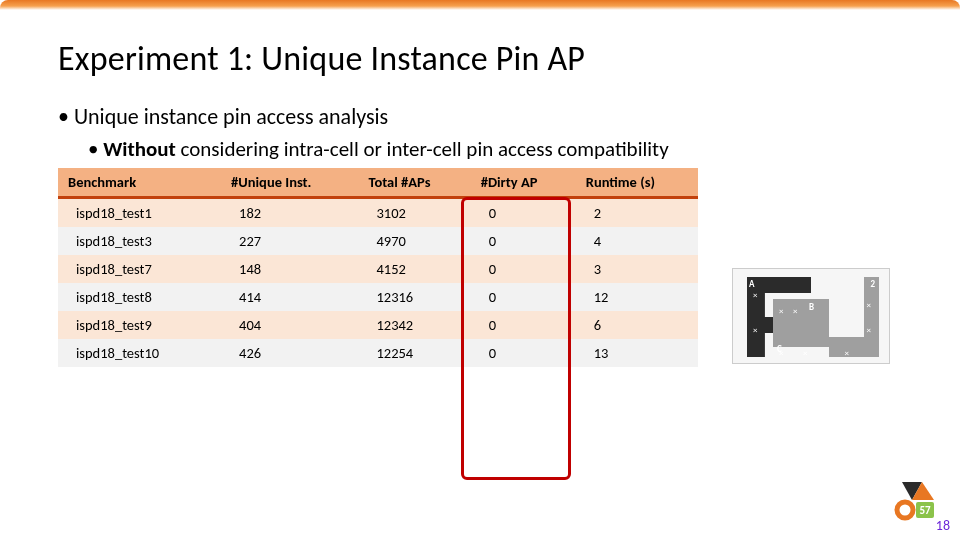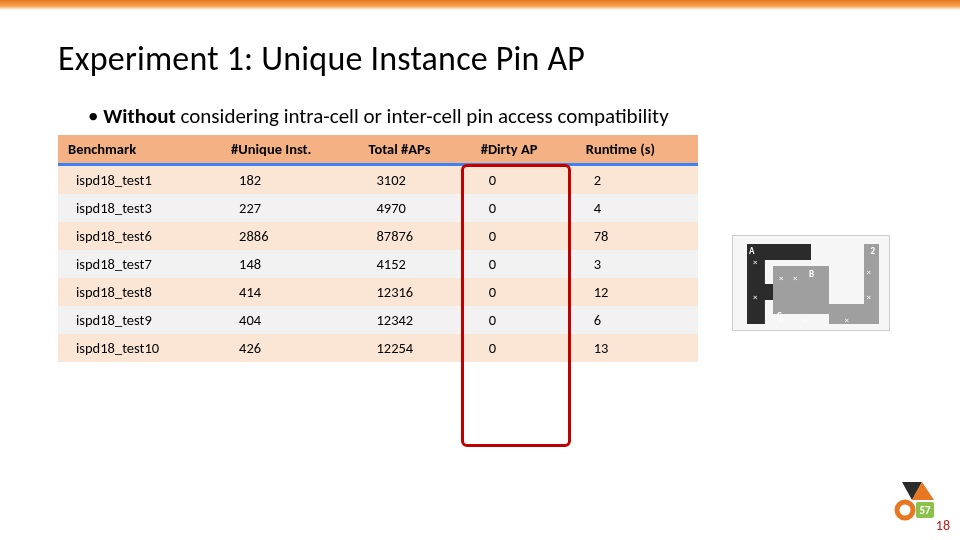--- a/index.html
+++ b/index.html
@@ -1,51 +1,52 @@
 <!DOCTYPE html>
 <html><head>
 <meta charset="utf-8">
 <style>
   * { box-sizing: border-box; margin: 0; padding: 0; }
   html, body { width: 960px; height: 540px; font-family: Calibri, "Segoe UI", Arial, sans-serif; background: #fff; color: #000; }
-  .slide { position: relative; width: 960px; height: 540px; overflow: hidden; }
+  .slide { position: relative; width: 960px; height: 540px; overflow: hidden; border-radius: 8px; }
   .topbar { height: 10px; background: linear-gradient(to bottom, #e87722 0%, #f6a04d 60%, #ffffff 100%); }
   .title { font-size: 34px; font-weight: 400; margin: 28px 0 24px 58px; letter-spacing: 0.2px; }
   .bullets { margin-left: 58px; font-size: 22px; }
   .b1 { margin-bottom: 6px; }
   .b2 { margin-left: 30px; font-size: 21px; }
   .b2 .bold { font-weight: 700; }
   .content-row { display: flex; align-items: flex-start; margin: 6px 0 0 58px; }
   table { border-collapse: collapse; width: 640px; font-size: 14.5px; }
-  th { background: #f4b183; text-align: left; padding: 5px 10px; font-weight: 700; border-bottom: 3px solid #3b82f6; }
+  th { background: #f4b183; text-align: left; padding: 5px 10px; font-weight: 700; border-bottom: 3px solid #c2410c; }
   td { padding: 5px 18px; }
   tbody tr:nth-child(odd) td { background: #fbe6d6; }
   tbody tr:nth-child(even) td { background: #f2f2f2; }
   .redbox { position: absolute; border: 3px solid #c00000; border-radius: 6px; pointer-events: none; }
   .aside { margin-left: 34px; margin-top: 100px; text-align: center; }
   .diagram { width: 158px; height: 96px; background: #f6f6f6; border: 1px solid #ccc; position: relative; margin: 0 auto 6px; }
   .shape-a { position:absolute; left:14px; top:8px; width:64px; height:80px; background:#2b2b2b; clip-path: polygon(0 0,100% 0,100% 20%,28% 20%,28% 50%,100% 50%,100% 70%,28% 70%,28% 100%,0 100%); }
   .shape-b { position:absolute; left:40px; top:30px; width:56px; height:48px; background:#9f9f9f; }
   .shape-c { position:absolute; right:10px; top:8px; width:50px; height:80px; background:#9f9f9f; clip-path: polygon(70% 0,100% 0,100% 100%,0 100%,0 75%,70% 75%); }
   .lab { position:absolute; color:#fff; font-size:9px; font-weight:700; }
   .lab-a { left:16px; top:9px; } .lab-b { left:76px; top:32px; } .lab-c { left:44px; top:74px; } .lab-2 { right:14px; top:9px; color:#fff;}
   .xmark { position:absolute; color:#fff; font-size:9px; }
   .caption { font-size: 15px; font-weight: 600; }
   .logo { position:absolute; right:22px; bottom:18px; width:44px; height:44px; }
   .logo svg { width:44px; height:44px; }
-  .pagenum { position:absolute; right:10px; bottom:6px; font-size:14px; color:#b91c1c; }
+  .pagenum { position:absolute; right:10px; bottom:6px; font-size:14px; color:#6d28d9; }
 </style>
 </head>
 <body>
 
 <div class="slide">
   <div class="topbar"></div>
   <h1 class="title">Experiment 1: Unique Instance Pin AP</h1>
 
   <div class="bullets">
+    <div class="b1">• <span>Unique instance pin access analysis</span></div>
     <div class="b2">• <span class="bold">Without</span><span> considering intra-cell or inter-cell pin access compatibility</span></div>
   </div>
 
   <div class="content-row">
     <div style="position:relative;">
       <table>
         <thead>
             <tr id="thead-row">
               <th>Benchmark</th>
               <th>#Unique Inst.</th>
@@ -61,27 +62,20 @@
               <td>3102</td>
               <td>0</td>
               <td>2</td>
             </tr>
             <tr>
               <td>ispd18_test3</td>
               <td>227</td>
               <td>4970</td>
               <td>0</td>
               <td>4</td>
-            </tr>
-            <tr>
-              <td>ispd18_test6</td>
-              <td>2886</td>
-              <td>87876</td>
-              <td>0</td>
-              <td>78</td>
             </tr>
             <tr>
               <td>ispd18_test7</td>
               <td>148</td>
               <td>4152</td>
               <td>0</td>
               <td>3</td>
             </tr>
             <tr>
               <td>ispd18_test8</td>

